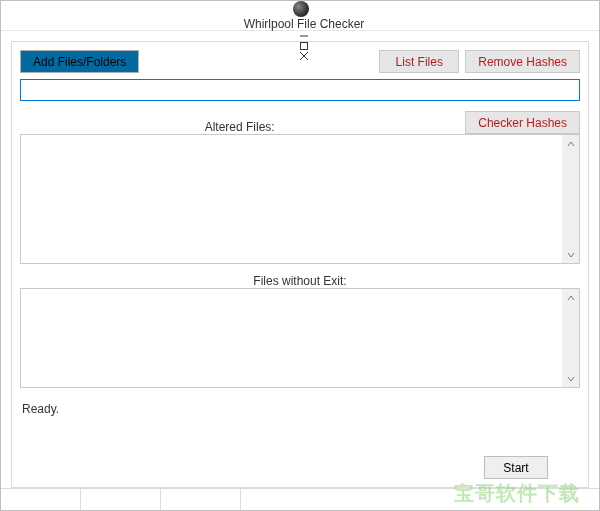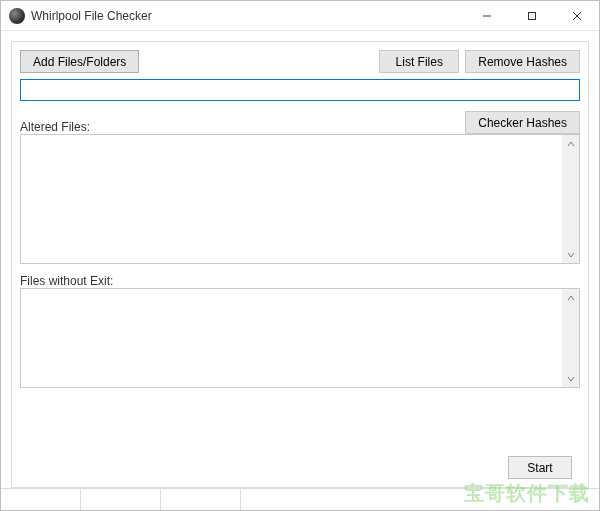--- a/index.html
+++ b/index.html
@@ -19,20 +19,21 @@
     background: #fff;
     display: flex;
     flex-direction: column;
   }
   .titlebar {
     height: 30px;
     display: flex;
     align-items: center;
     padding-left: 8px;
     border-bottom: 1px solid #e8e8e8;
+    flex-direction: column;
   }
   .titlebar .app-icon {
     width: 16px; height: 16px;
     border-radius: 50%;
     background: radial-gradient(circle at 35% 35%, #888 0%, #333 60%, #111 100%);
     margin-right: 6px;
     flex-shrink: 0;
   }
   .titlebar .title {
     flex: 1;
@@ -63,47 +64,48 @@
     display: flex;
     align-items: center;
     gap: 6px;
     margin-bottom: 6px;
   }
   .spacer { flex: 1; }
   .btn {
     height: 23px;
     padding: 0 12px;
     border: 1px solid #adadad;
-    background: #e5e5e5;
+    background: #0369a1;
     font-size: 12px;
     color: #000;
     display: inline-flex;
     align-items: center;
     justify-content: center;
     min-width: 80px;
     cursor: default;
   }
   .btn.disabled {
-    color: #000000;
+    color: #b91c1c;
     border-color: #c9c9c9;
     background: #e6e6e6;
   }
   .path-input {
     width: 100%;
     height: 22px;
     border: 1px solid #0078d7;
     outline: none;
     padding: 0 4px;
     font-size: 12px;
     background: #fff;
   }
   .group-label {
     font-size: 12px;
     color: #333;
     margin-top: 10px;
+    text-align: center;
   }
   .group-row {
     display: flex;
     align-items: flex-end;
     gap: 6px;
     margin-top: 10px;
   }
   .group-row .group-label { margin-top: 0; flex:1; }
   .listbox {
     width: 100%;
@@ -138,33 +140,33 @@
     border-top: 1px solid #dcdcdc;
     display: flex;
   }
   .bottom-bar .seg {
     border-right: 1px solid #dcdcdc;
     width: 80px;
     height: 100%;
   }
   .bottom-buttons {
     position: absolute;
-    right: 28px;
+    right: 52px;
     bottom: 32px;
     display: flex;
     gap: 14px;
   }
   .bottom-buttons .btn {
     min-width: 64px;
     background: #efefef;
     border-color: #bdbdbd;
   }
   .watermark {
     position: absolute;
-    right: 10px; bottom: 6px;
+    right: 20px; bottom: 6px;
     text-align: left;
     color: #8fd67a;
     opacity: 0.55;
     font-size: 11px;
     pointer-events: none;
     line-height: 1.2;
   }
   .watermark .big { font-size: 20px; font-weight: bold; letter-spacing: 1px; }
 </style>
 </head>
@@ -237,20 +239,21 @@
           </div>
           <div class="track"></div>
           <div class="arrow">
             <svg width="8" height="8">
                 <polyline points="1,2 4,6 7,2" fill="none" stroke="#777" stroke-width="1"></polyline>
               </svg>
           </div>
         </div>
       </div>
 
+      <div class="status">Ready.</div>
 
     </div>
   </div>
 
   <div class="bottom-bar">
     <div class="seg"></div>
     <div class="seg"></div>
     <div class="seg"></div>
   </div>
 

